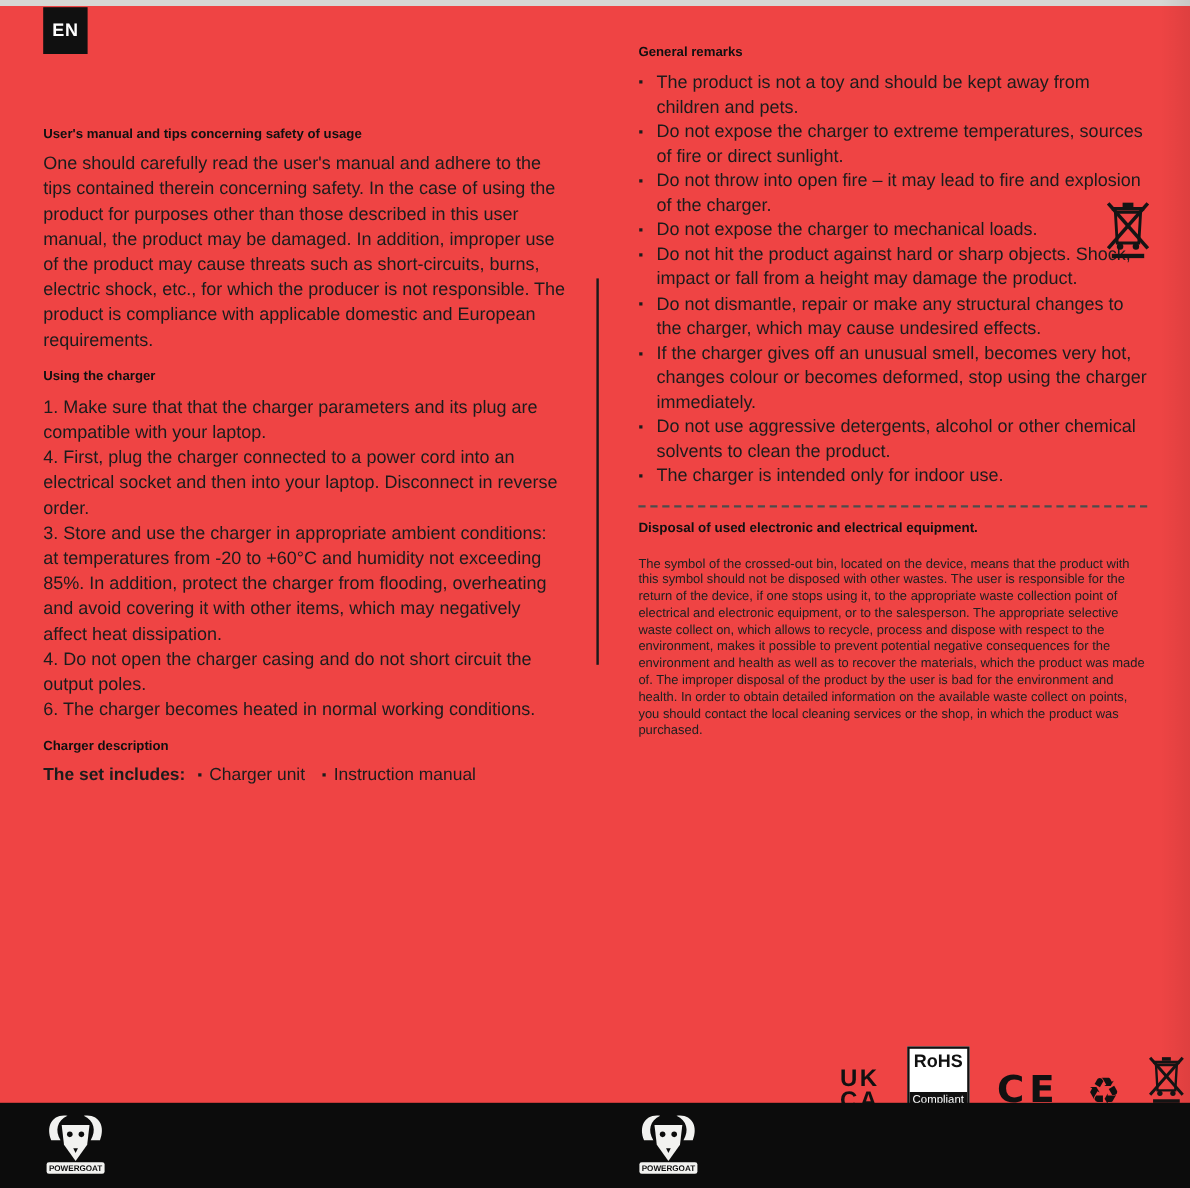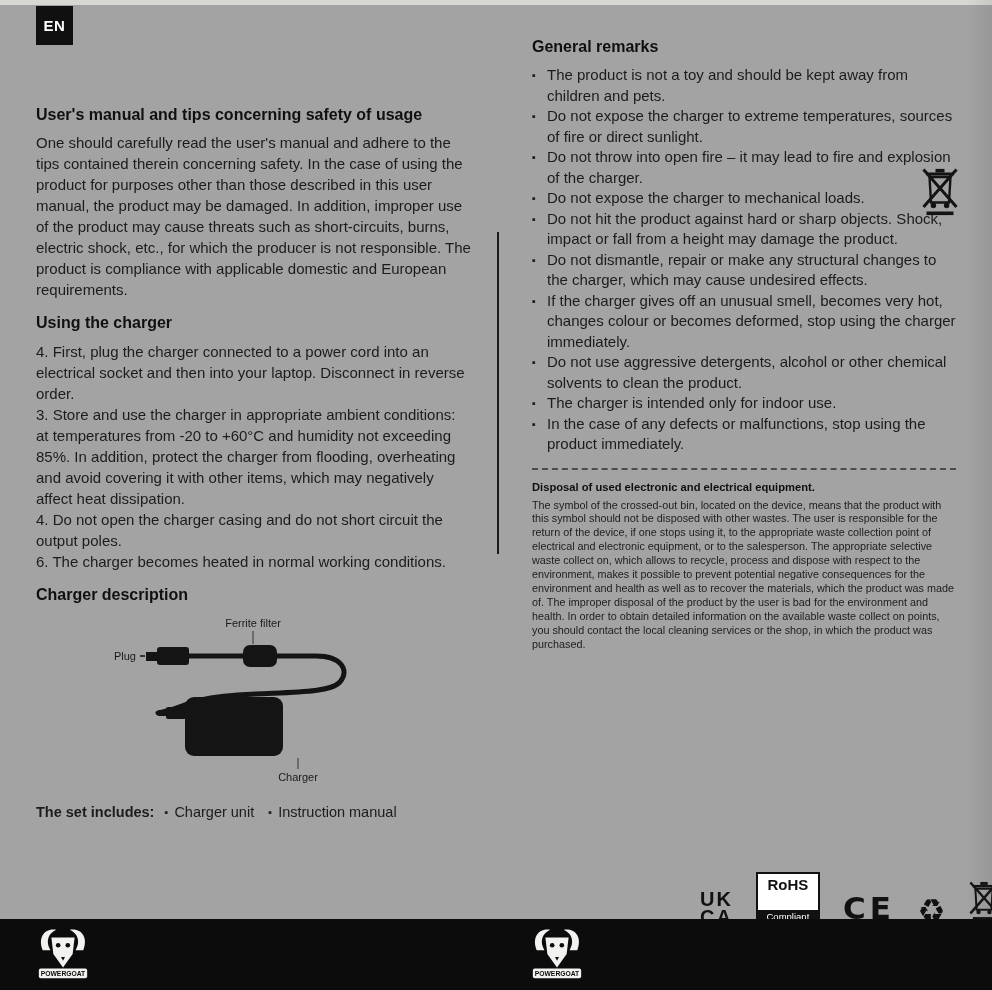--- a/index.html
+++ b/index.html
@@ -1,56 +1,56 @@
 <!DOCTYPE html>
 <html><head>
 <meta charset="utf-8">
 <style>
   * { margin:0; padding:0; box-sizing:border-box; }
   html,body { background:#e9e9e6; }
   body { font-family:"Liberation Sans","DejaVu Sans",sans-serif; }
-  .page { position:relative; width:992px; height:990px; margin:0 auto; background:#a3a3a3; overflow:hidden; color:#1b1b1b; }
+  .page { position:relative; width:992px; height:990px; margin:0 auto; background:#ef4444; overflow:hidden; color:#1b1b1b; }
   .top-edge { position:absolute; top:0; left:0; right:0; height:5px; background:#d7d7d4; }
   .right-edge { position:absolute; top:0; right:0; width:26px; bottom:0; background:linear-gradient(to right, rgba(0,0,0,0), rgba(0,0,0,0.07)); pointer-events:none; }
 
   .en-badge { position:absolute; left:36px; top:6px; width:37px; height:39px; background:#101010; color:#ffffff;
               font-weight:bold; font-size:15px; display:flex; align-items:center; justify-content:center; letter-spacing:.5px; }
 
   .col-left  { position:absolute; left:36px; top:62px; width:436px;margin-top:44px; }
   .col-right { position:absolute; left:532px; top:38px; width:424px; }
   .col-divider { position:absolute; left:497px; top:232px; width:2px; height:322px; background:#1a1a1a; }
 
-  h2.section { font-size:16px; font-weight:bold; color:#101010; }
+  h2.section { font-size:11px; font-weight:bold; color:#101010; }
   .safety-heading { margin-bottom:8px; }
   p.body { font-size:15px; line-height:21px; color:#1c1c1c; }
   .using-heading { margin-top:14px; margin-bottom:9px; }
   .num-item { font-size:15px; line-height:21px; color:#1c1c1c; }
   .desc-heading { margin-top:14px; }
 
   .diagram { margin-top:8px; }
 
   .set-line { margin-top:10px; font-size:14.5px; color:#1c1c1c; }
   .set-line .si-label { font-weight:bold; margin-right:6px; }
   .si-item { margin-right:10px; }
   .si-item::before { content:"▪"; font-size:11px; margin-right:6px; position:relative; top:-1px; }
 
   .remarks-heading { margin-bottom:9px; }
   .bullet-item { position:relative; padding-left:15px; font-size:15px; line-height:20.5px; color:#1c1c1c; }
   .bullet-item::before { content:"▪"; position:absolute; left:0; top:0; font-size:11px; }
 
   .dash-sep { border-top:2px dashed #4c4c4c; margin:13px 0 11px; }
 
   .disposal-heading { font-size:11.2px; font-weight:bold; color:#101010; }
-  .disposal-body { margin-top:6px; font-size:10.8px; line-height:13.9px; color:#202020; }
+  .disposal-body { margin-top:18px; font-size:10.8px; line-height:13.9px; color:#202020; }
 
   .weee-top { position:absolute; left:922px; top:150px; }
 
   .marks-row { position:absolute; left:700px; top:872px; display:flex; align-items:flex-end; gap:23px; }
   .ukca { font-weight:bold; font-size:20px; line-height:18px; letter-spacing:2px; color:#111; }
-  .rohs { border:2px solid #111; width:64px; text-align:center; background:#fff; }
+  .rohs { border:2px solid #111; width:52px; text-align:center; background:#fff; }
   .rohs-top { font-size:15px; font-weight:bold; padding:2px 3px 1px; color:#111; }
   .rohs-bottom { background:#111; color:#fff; font-size:9.5px; padding:1px 2px 2px;margin-top:16px; }
   .ce { font-size:31px; font-weight:bold; letter-spacing:4px; color:#111; font-family:"DejaVu Sans",sans-serif; }
   .recycle { font-size:31px; color:#111; font-family:"DejaVu Sans",sans-serif; line-height:1; }
 
   .footer-bar { position:absolute; left:0; right:0; bottom:0; height:71px; background:#0c0c0c; }
   .logo { position:absolute; top:6px; }
   .logo-1 { left:34px; }
   .logo-2 { left:528px; }
 </style>
@@ -61,51 +61,28 @@
   <div class="top-edge"></div>
   <div class="right-edge"></div>
 
   <div class="en-badge">EN</div>
 
   <div class="col-left">
     <h2 class="section safety-heading">User's manual and tips concerning safety of usage</h2>
     <p class="body">One should carefully read the user's manual and adhere to the tips contained therein concerning safety. In the case of using the product for purposes other than those described in this user manual, the product may be damaged. In addition, improper use of the product may cause threats such as short-circuits, burns, electric shock, etc., for which the producer is not responsible. The product is compliance with applicable domestic and European requirements.</p>
 
     <h2 class="section using-heading">Using the charger</h2>
+    <div class="num-item">1. Make sure that that the charger parameters and its plug are compatible with your laptop.</div>
     <div class="num-item">4. First, plug the charger connected to a power cord into an electrical socket and then into your laptop. Disconnect in reverse order.</div>
     <div class="num-item">3. Store and use the charger in appropriate ambient conditions: at temperatures from -20 to +60°C and humidity not exceeding 85%. In addition, protect the charger from flooding, overheating and avoid covering it with other items, which may negatively affect heat dissipation.</div>
     <div class="num-item">4. Do not open the charger casing and do not short circuit the output poles.</div>
     <div class="num-item">6. The charger becomes heated in normal working conditions.</div>
 
     <h2 class="section desc-heading">Charger description</h2>
 
-    <div class="diagram">
-      <svg width="400" height="178" viewBox="0 0 400 178">
-
-        <path d="M152 44 H280 C305 44 314 58 304 70 C288 88 190 74 146 94 C134 99 125 100 122 101" fill="none" stroke="#141414" stroke-width="5" stroke-linecap="round" stroke-linejoin="round"></path>
-
-        <rect x="110" y="40" width="12" height="9" fill="#141414"></rect>
-        <rect x="121" y="35" width="32" height="18" rx="3" fill="#141414"></rect>
-
-        <rect x="207" y="33" width="34" height="22" rx="7" fill="#141414"></rect>
-
-        <rect x="122" y="98" width="9" height="6" fill="#141414"></rect>
-        <rect x="130" y="95" width="20" height="12" rx="2" fill="#141414"></rect>
-
-        <rect x="149" y="85" width="98" height="59" rx="9" fill="#141414"></rect>
-
-        <line x1="217" y1="19" x2="217" y2="32" stroke="#333" stroke-width="1"></line>
-        <line x1="104" y1="44" x2="109" y2="44" stroke="#333" stroke-width="2"></line>
-        <line x1="262" y1="146" x2="262" y2="157" stroke="#333" stroke-width="1"></line>
-
-        <text x="217" y="15" text-anchor="middle" font-size="11" fill="#1b1b1b">Ferrite filter</text>
-        <text x="100" y="48" text-anchor="end" font-size="11" fill="#1b1b1b">Plug</text>
-        <text x="262" y="169" text-anchor="middle" font-size="11" fill="#1b1b1b">Charger</text>
-      </svg>
-    </div>
 
     <div class="set-line">
       <span class="si-label">The set includes:</span>
       <span class="si-item">Charger unit</span>
       <span class="si-item">Instruction manual</span>
     </div>
   </div>
 
   <div class="col-divider"></div>
 
@@ -113,21 +90,20 @@
     <h2 class="section remarks-heading">General remarks</h2>
     <div class="bullet-item">The product is not a toy and should be kept away from children and pets.</div>
     <div class="bullet-item">Do not expose the charger to extreme temperatures, sources of fire or direct sunlight.</div>
     <div class="bullet-item">Do not throw into open fire – it may lead to fire and explosion of the charger.</div>
     <div class="bullet-item">Do not expose the charger to mechanical loads.</div>
     <div class="bullet-item">Do not hit the product against hard or sharp objects. Shock, impact or fall from a height may damage the product.</div>
     <div class="bullet-item">Do not dismantle, repair or make any structural changes to the charger, which may cause undesired effects.</div>
     <div class="bullet-item">If the charger gives off an unusual smell, becomes very hot, changes colour or becomes deformed, stop using the charger immediately.</div>
     <div class="bullet-item">Do not use aggressive detergents, alcohol or other chemical solvents to clean the product.</div>
     <div class="bullet-item">The charger is intended only for indoor use.</div>
-    <div class="bullet-item">In the case of any defects or malfunctions, stop using the product immediately.</div>
 
     <div class="dash-sep"></div>
 
     <div class="disposal-heading">Disposal of used electronic and electrical equipment.</div>
     <p class="disposal-body">The symbol of the crossed-out bin, located on the device, means that the product with this symbol should not be disposed with other wastes. The user is responsible for the return of the device, if one stops using it, to the appropriate waste collection point of electrical and electronic equipment, or to the salesperson. The appropriate selective waste collect on, which allows to recycle, process and dispose with respect to the environment, makes it possible to prevent potential negative consequences for the environment and health as well as to recover the materials, which the product was made of. The improper disposal of the product by the user is bad for the environment and health. In order to obtain detailed information on the available waste collect on points, you should contact the local cleaning services or the shop, in which the product was purchased.</p>
   </div>
 
   <div class="weee-top">
     <svg width="36" height="84" viewBox="0 0 24 34">
       <rect x="3" y="4" width="18" height="2" fill="#141414"></rect>

